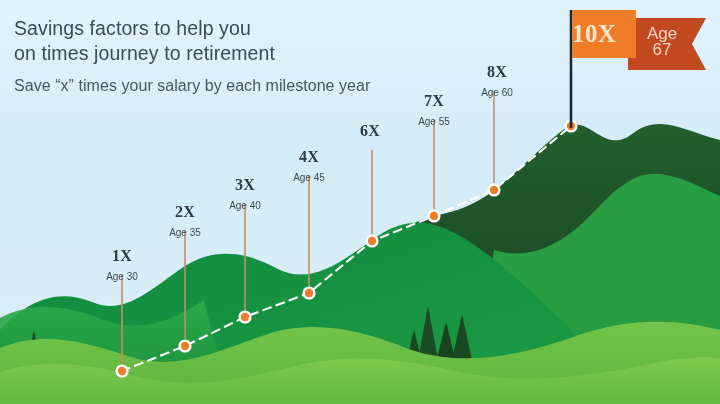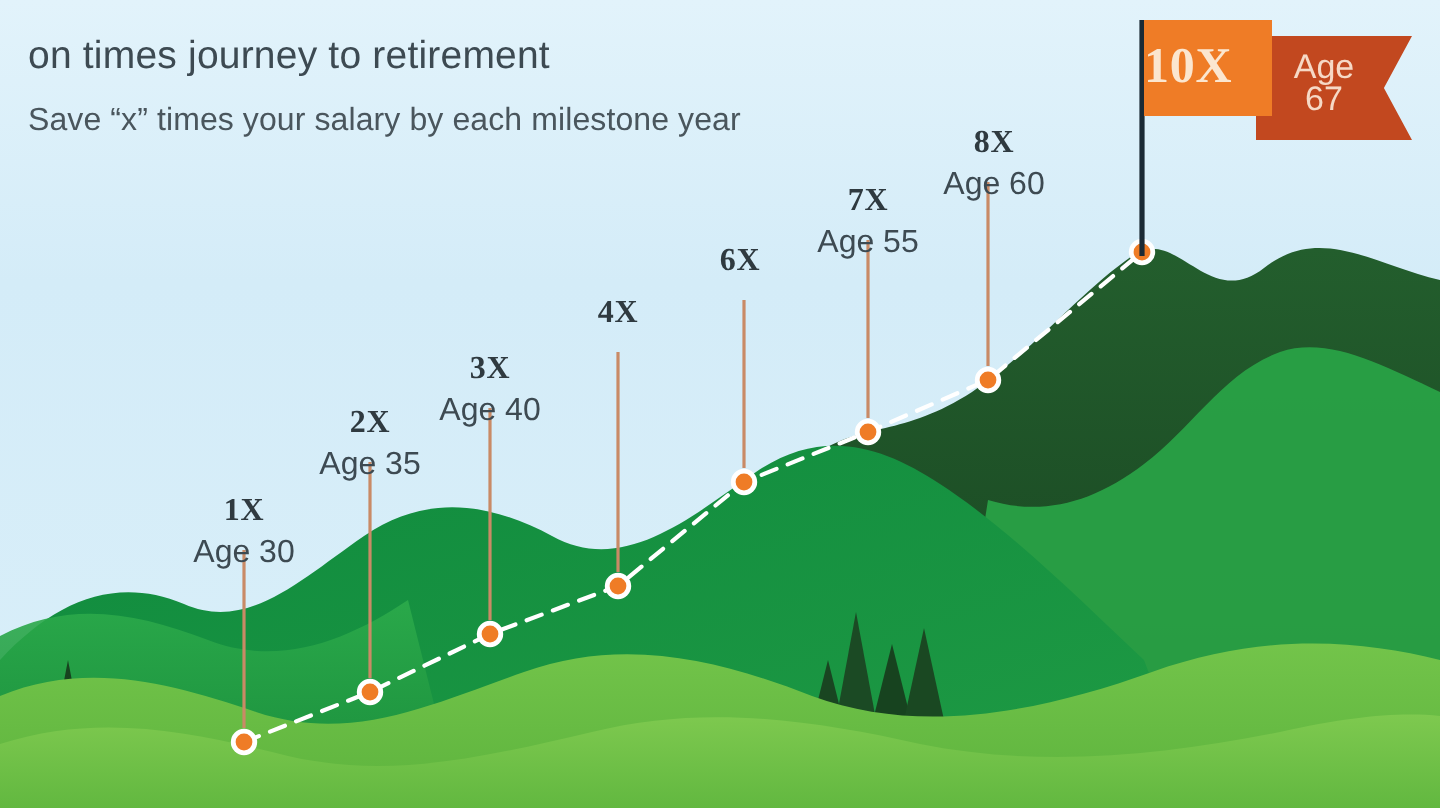--- a/index.html
+++ b/index.html
@@ -35,21 +35,21 @@
   .milestone { position: absolute; text-align: center; }
   .ms-factor {
     font-family: "Liberation Serif", serif;
     font-size: 16px;
     font-weight: 700;
     color: #2f3a40;
     line-height: 25px;
     letter-spacing: .3px;
   }
   .ms-age {
-    font-size: 16px;
+    font-size: 10px;
     color: #3d4a52;
     line-height: 15px;
     margin-top: 1px;
     white-space: nowrap;
   }
 
   
   #flag { position: absolute; left: 566px; top: 6px; }
   #flag-front {
     position: absolute; left: 6px; top: 4px;
@@ -177,39 +177,41 @@
         <circle cx="494" cy="190" r="6.6" fill="#ffffff"></circle>
         <circle cx="494" cy="190" r="4.2" fill="#ef7c26"></circle>
         <circle cx="571" cy="126" r="6.6" fill="#ffffff"></circle>
         <circle cx="571" cy="126" r="4.2" fill="#ef7c26"></circle>
       </g>
 
     <line x1="571" y1="128" x2="571" y2="10" stroke="#1b2a35" stroke-width="2.6"></line>
   </svg>
 
   <div id="header">
+    <div class="title-line">Savings factors to help you</div>
     <div class="title-line">on times journey to retirement</div>
     <div id="subtitle">Save “x” times your salary by each milestone year</div>
   </div>
 
   <div id="labels">
       <div class="milestone" style="left: 72px; top: 243px; width: 100px;">
         <div class="ms-factor">1X</div>
         <div class="ms-age">Age 30</div>
       </div>
       <div class="milestone" style="left: 135px; top: 199px; width: 100px;">
         <div class="ms-factor">2X</div>
         <div class="ms-age">Age 35</div>
       </div>
       <div class="milestone" style="left: 195px; top: 172px; width: 100px;">
         <div class="ms-factor">3X</div>
         <div class="ms-age">Age 40</div>
       </div>
       <div class="milestone" style="left: 259px; top: 144px; width: 100px;">
         <div class="ms-factor">4X</div>
+        <div class="ms-age">Age 45</div>
       </div>
       <div class="milestone" style="left: 320px; top: 118px; width: 100px;">
         <div class="ms-factor">6X</div>
       </div>
       <div class="milestone" style="left: 384px; top: 88px; width: 100px;">
         <div class="ms-factor">7X</div>
         <div class="ms-age">Age 55</div>
       </div>
       <div class="milestone" style="left: 447px; top: 59px; width: 100px;">
         <div class="ms-factor">8X</div>

